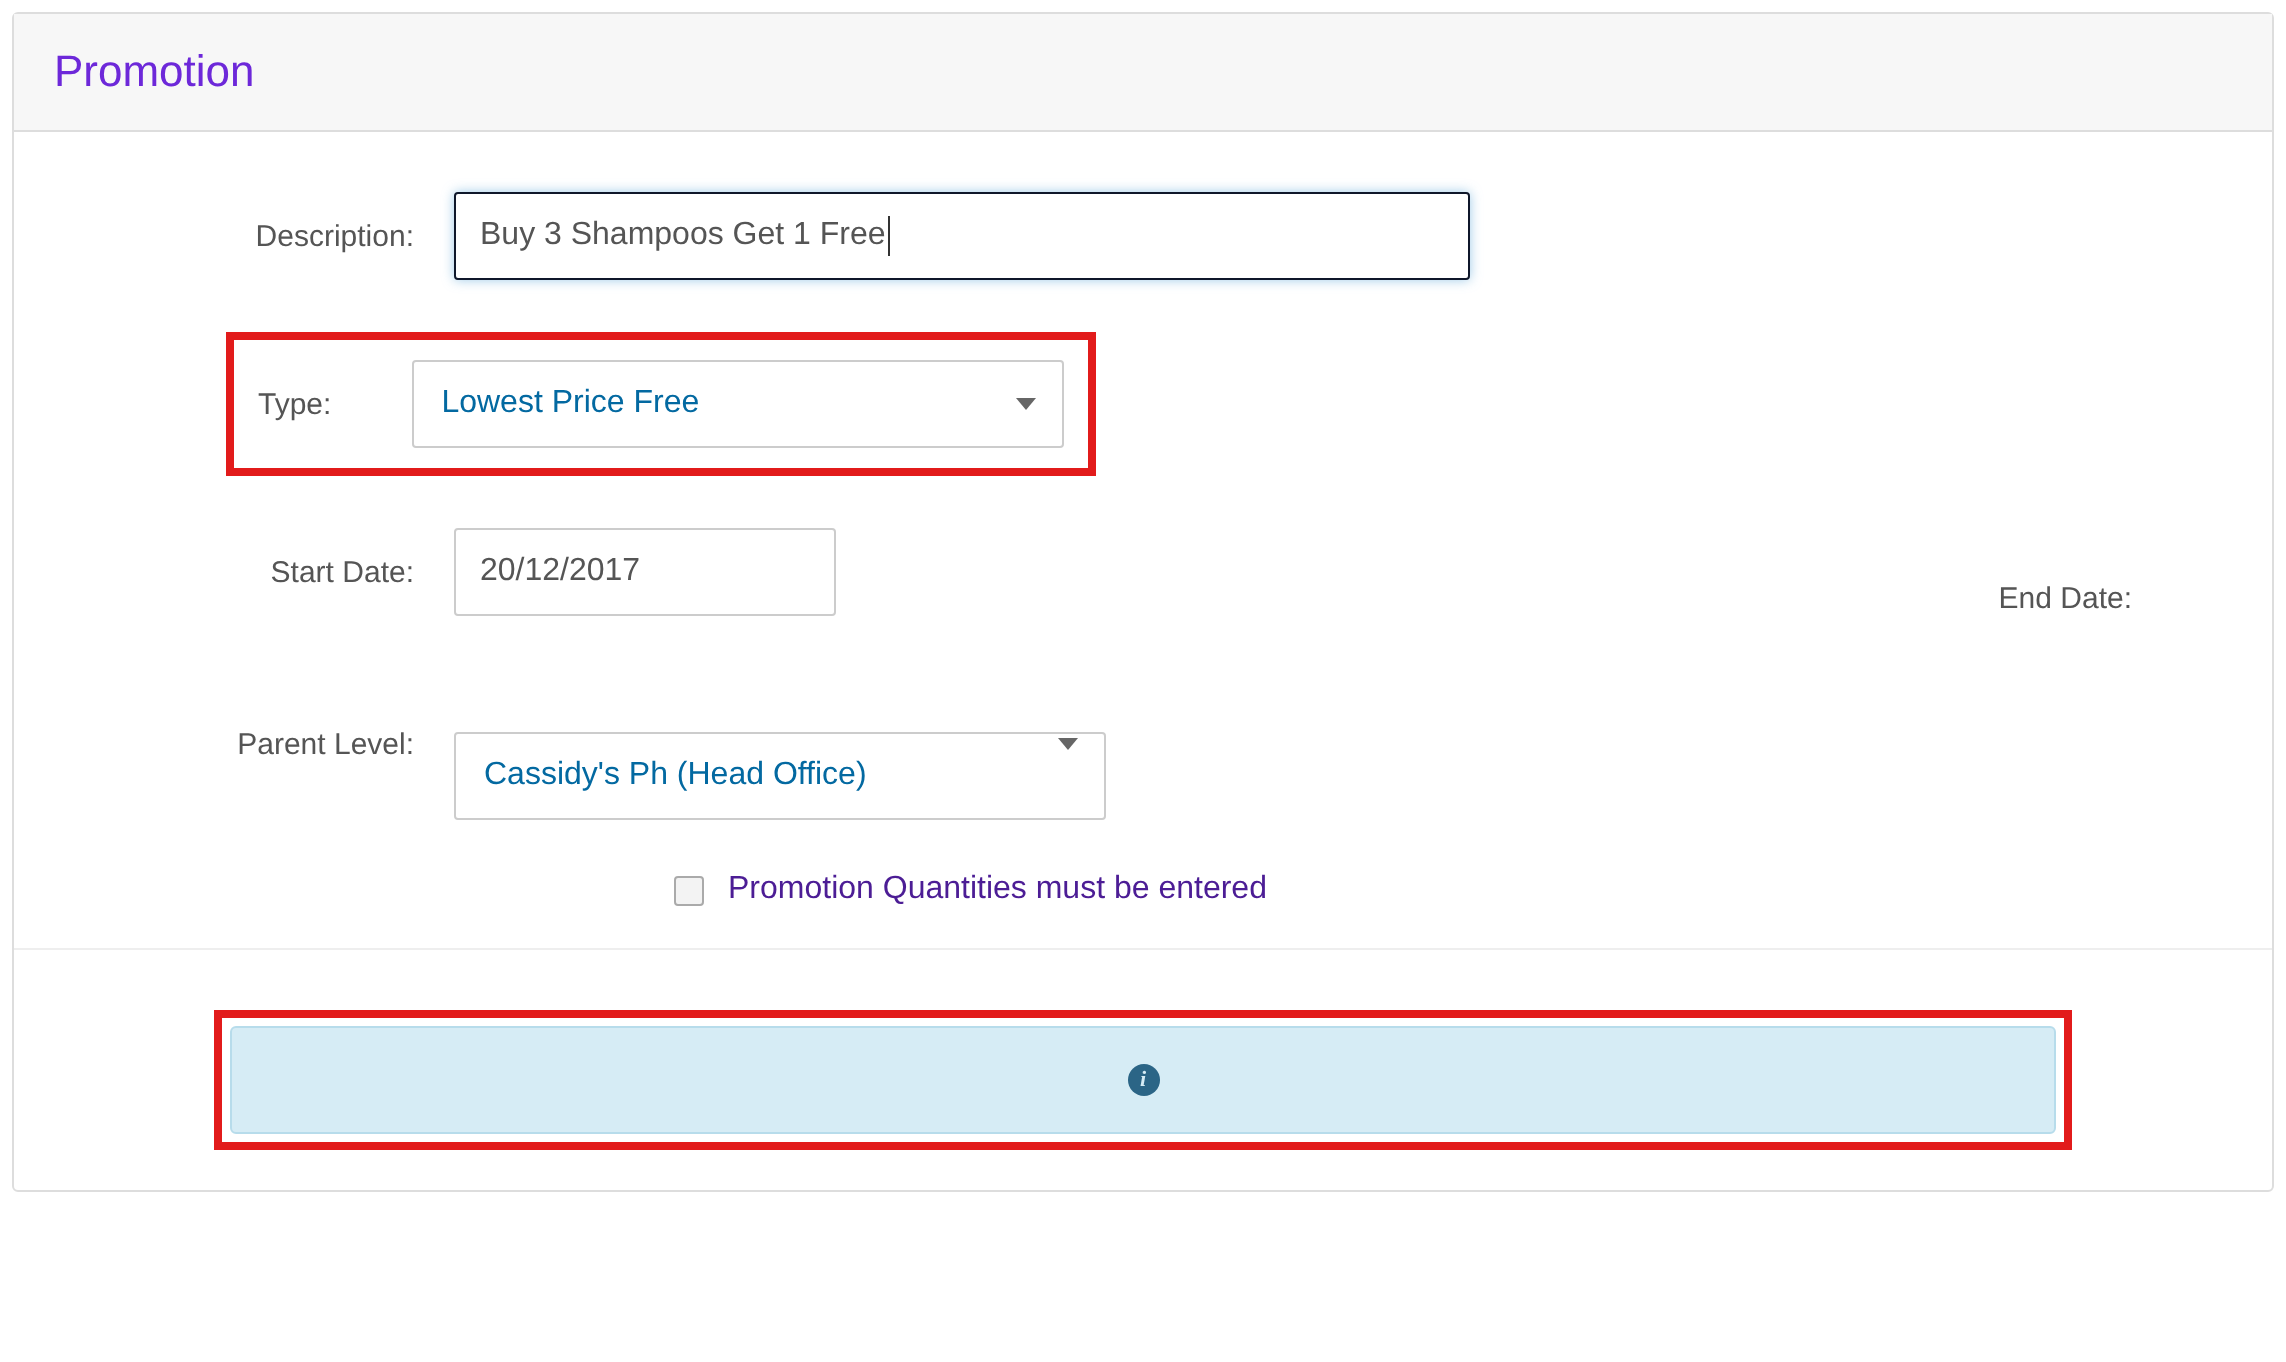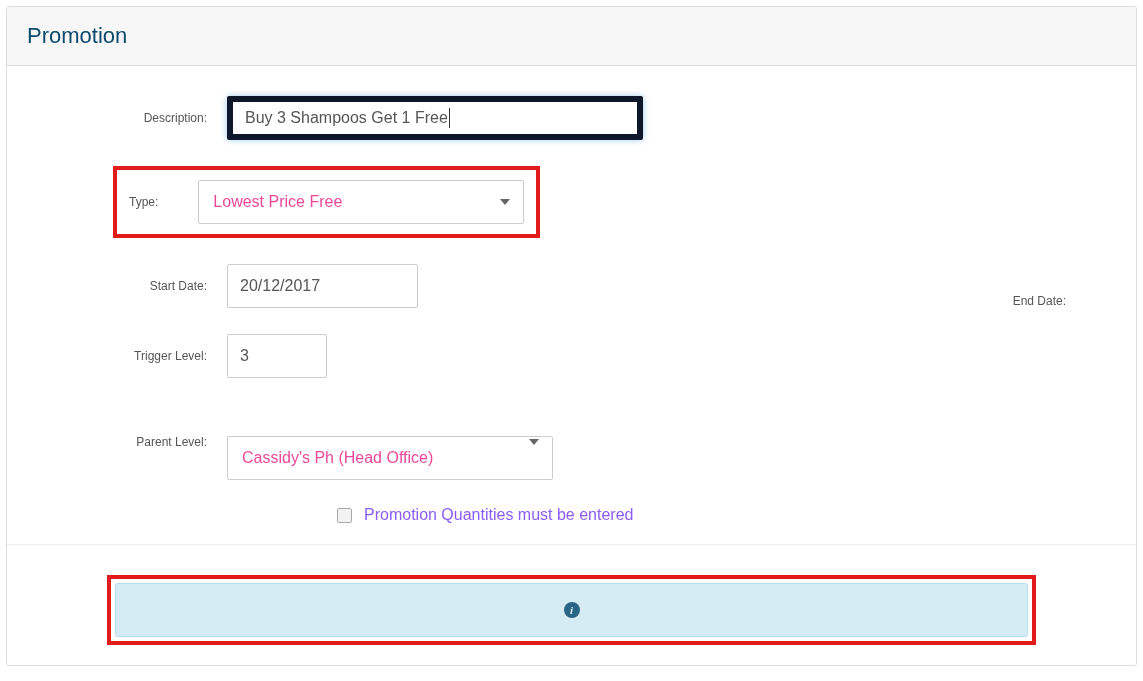--- a/index.html
+++ b/index.html
@@ -13,64 +13,64 @@
     }
     .panel {
       border: 1px solid #ddd;
       border-radius: 3px;
     }
     .panel-header {
       background: #f7f7f7;
       border-bottom: 1px solid #ddd;
       padding: 16px 20px;
       font-size: 22px;
-      color: #0c4a6e;
+      color: #6d28d9;
       font-weight: 400;
     }
     .panel-body {
       padding: 30px 20px 20px 20px;
     }
     .form-row {
       display: flex;
       align-items: center;
       margin-bottom: 26px;
     }
     .form-label {
       width: 200px;
       text-align: right;
       padding-right: 20px;
-      font-size: 12px;
+      font-size: 15px;
       color: #555;
     }
     .form-input {
       height: 44px;
       border: 1px solid #ccc;
       border-radius: 2px;
       padding: 0 12px;
       font-size: 16px;
       color: #555;
       font-family: inherit;
       background: #fff;
     }
     .description-input {
-      width: 416px;
-      border: 6px solid #0f172a;
+      width: 508px;
+      border: 1px solid #0f172a;
       box-shadow: 0 0 6px rgba(93,167,216,0.6);
     }
     .select-wrap {
       position: relative;
       display: inline-block;
     }
     .select-field {
       height: 44px;
       border: 1px solid #ccc;
       border-radius: 2px;
       padding: 0 40px 0 14px;
       font-size: 16px;
-      color: #ec4899;
+      color: #0369a1;
       background: #fff;
       display: flex;
       align-items: center;
       cursor: pointer;
     }
     .select-caret {
       position: absolute;
       right: 14px;
       top: 50%;
       transform: translateY(-50%);
@@ -95,21 +95,21 @@
     .two-col .left { display: flex; align-items: center; flex: 0 0 auto; }
     .two-col .right { display: flex; align-items: center; margin-left: auto; padding-right: 30px; }
     .two-col .right .form-label { width: auto; padding-right: 20px; }
     .checkbox-row {
       display: flex;
       align-items: center;
       justify-content: flex-start;
       padding-left: 310px;
       gap: 12px;
       font-size: 16px;
-      color: #8b5cf6;
+      color: #4c1d95;
       margin-bottom: 20px;
     }
     .checkbox {
       width: 15px; height: 15px;
       border: 1px solid #aaa;
       border-radius: 2px;
       background: #f3f3f3;
       cursor: pointer;
     }
     .divider {
@@ -191,24 +191,20 @@
     <div class="form-row two-col">
       <div class="left">
         <div class="form-label">Start Date:</div>
         <input class="form-input date-input" value="20/12/2017" style="">
       </div>
       <div class="right">
         <div class="form-label">End Date:</div>
       </div>
     </div>
 
-    <div class="form-row">
-      <div class="form-label">Trigger Level:</div>
-      <input class="form-input trigger-input" value="3" style="">
-    </div>
 
     <div class="form-row">
       <div class="form-label">Parent Level:</div>
       <div class="select-wrap">
         <div class="select-field" style="width:326px;margin-top:32px;">
           <span>Cassidy's Ph (Head Office)</span>
         </div>
         <span class="select-caret"></span>
       </div>
     </div>

